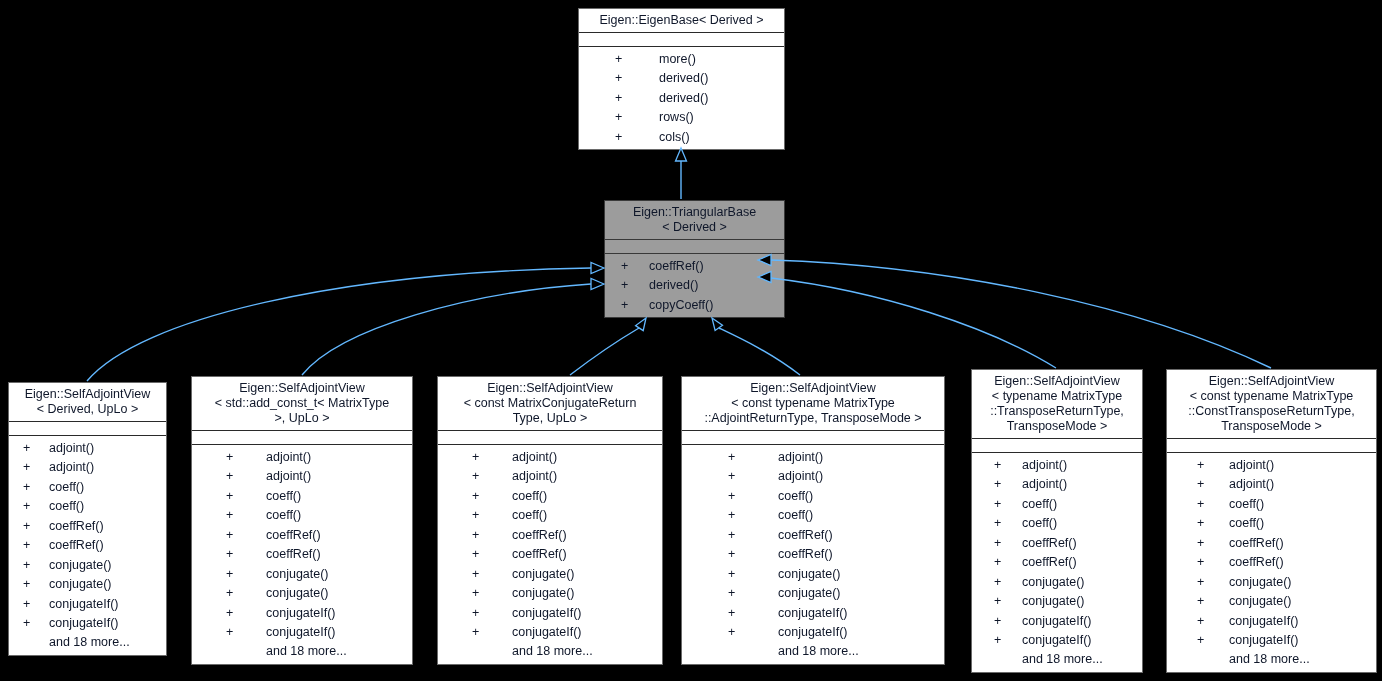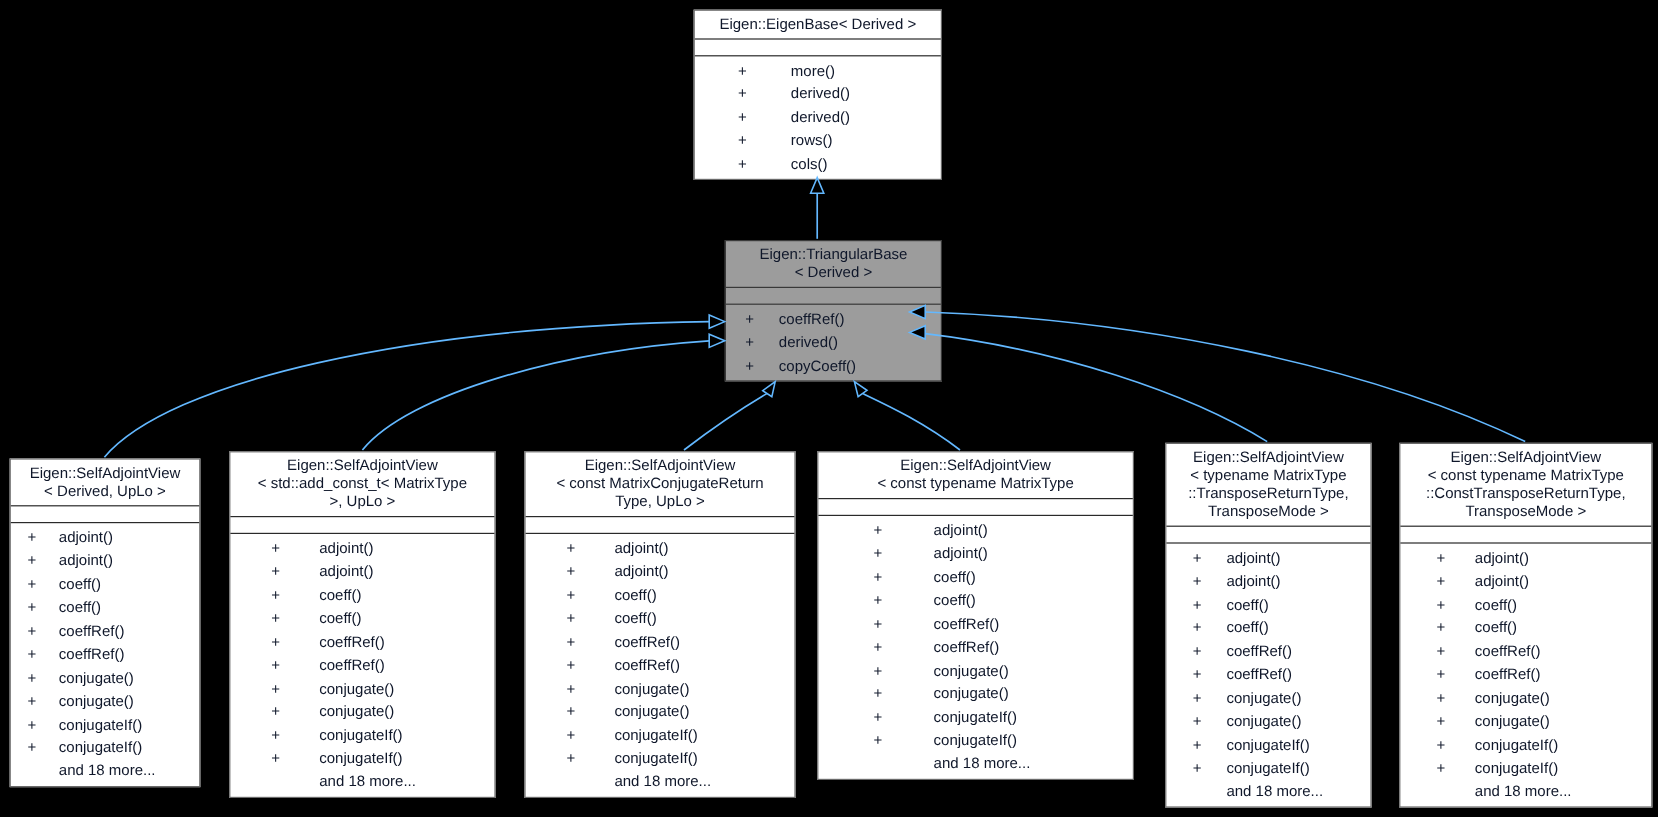--- a/index.html
+++ b/index.html
@@ -275,20 +275,21 @@
           <span class="mname">conjugateIf()</span>
         </div>
         <div class="more-row">and 18 more...</div>
       </div>
   </div>
 
   <div class="node" id="n5" style="left:681px;top:376px;width:264px;">
     <div class="ttl">
         <div class="tline">Eigen::SelfAdjointView</div>
         <div class="tline">&lt; const typename MatrixType</div>
+        <div class="tline">::AdjointReturnType, TransposeMode &gt;</div>
       </div>
     <div class="sec attrs"></div>
     <div class="sec methods">
         <div class="mrow">
           <span class="plus">+</span>
           <span class="mname">adjoint()</span>
         </div>
         <div class="mrow">
           <span class="plus">+</span>
           <span class="mname">adjoint()</span>

